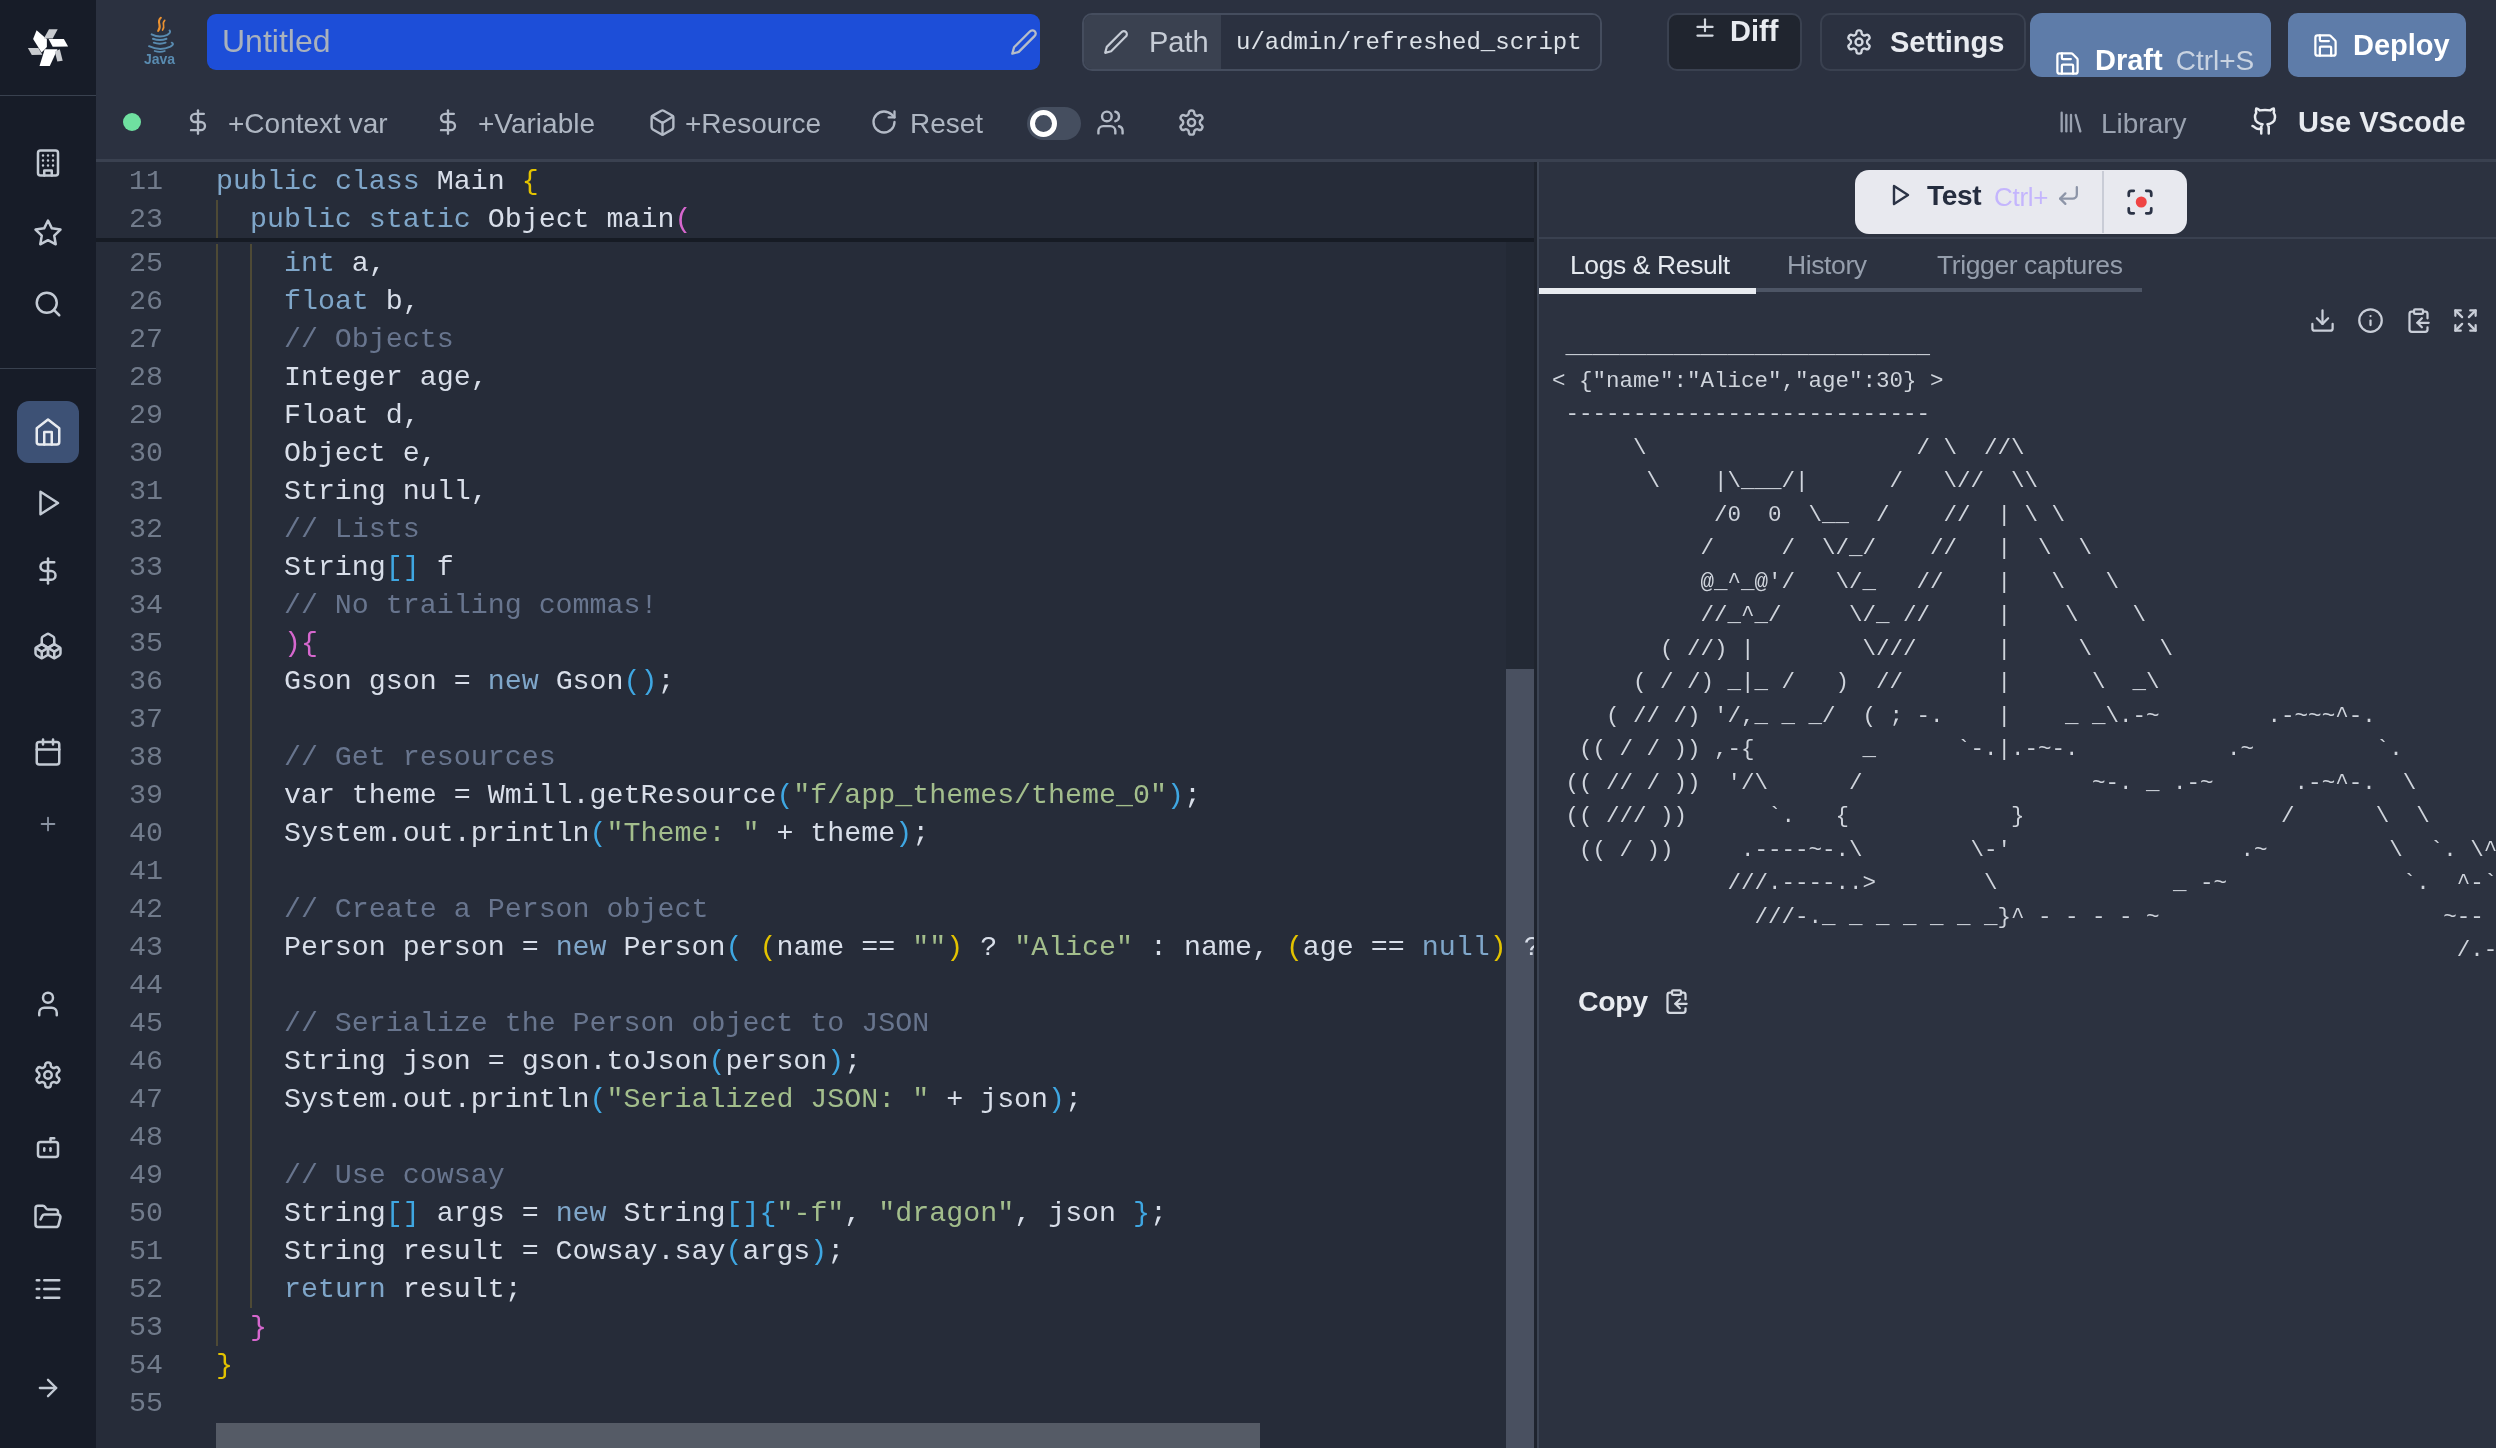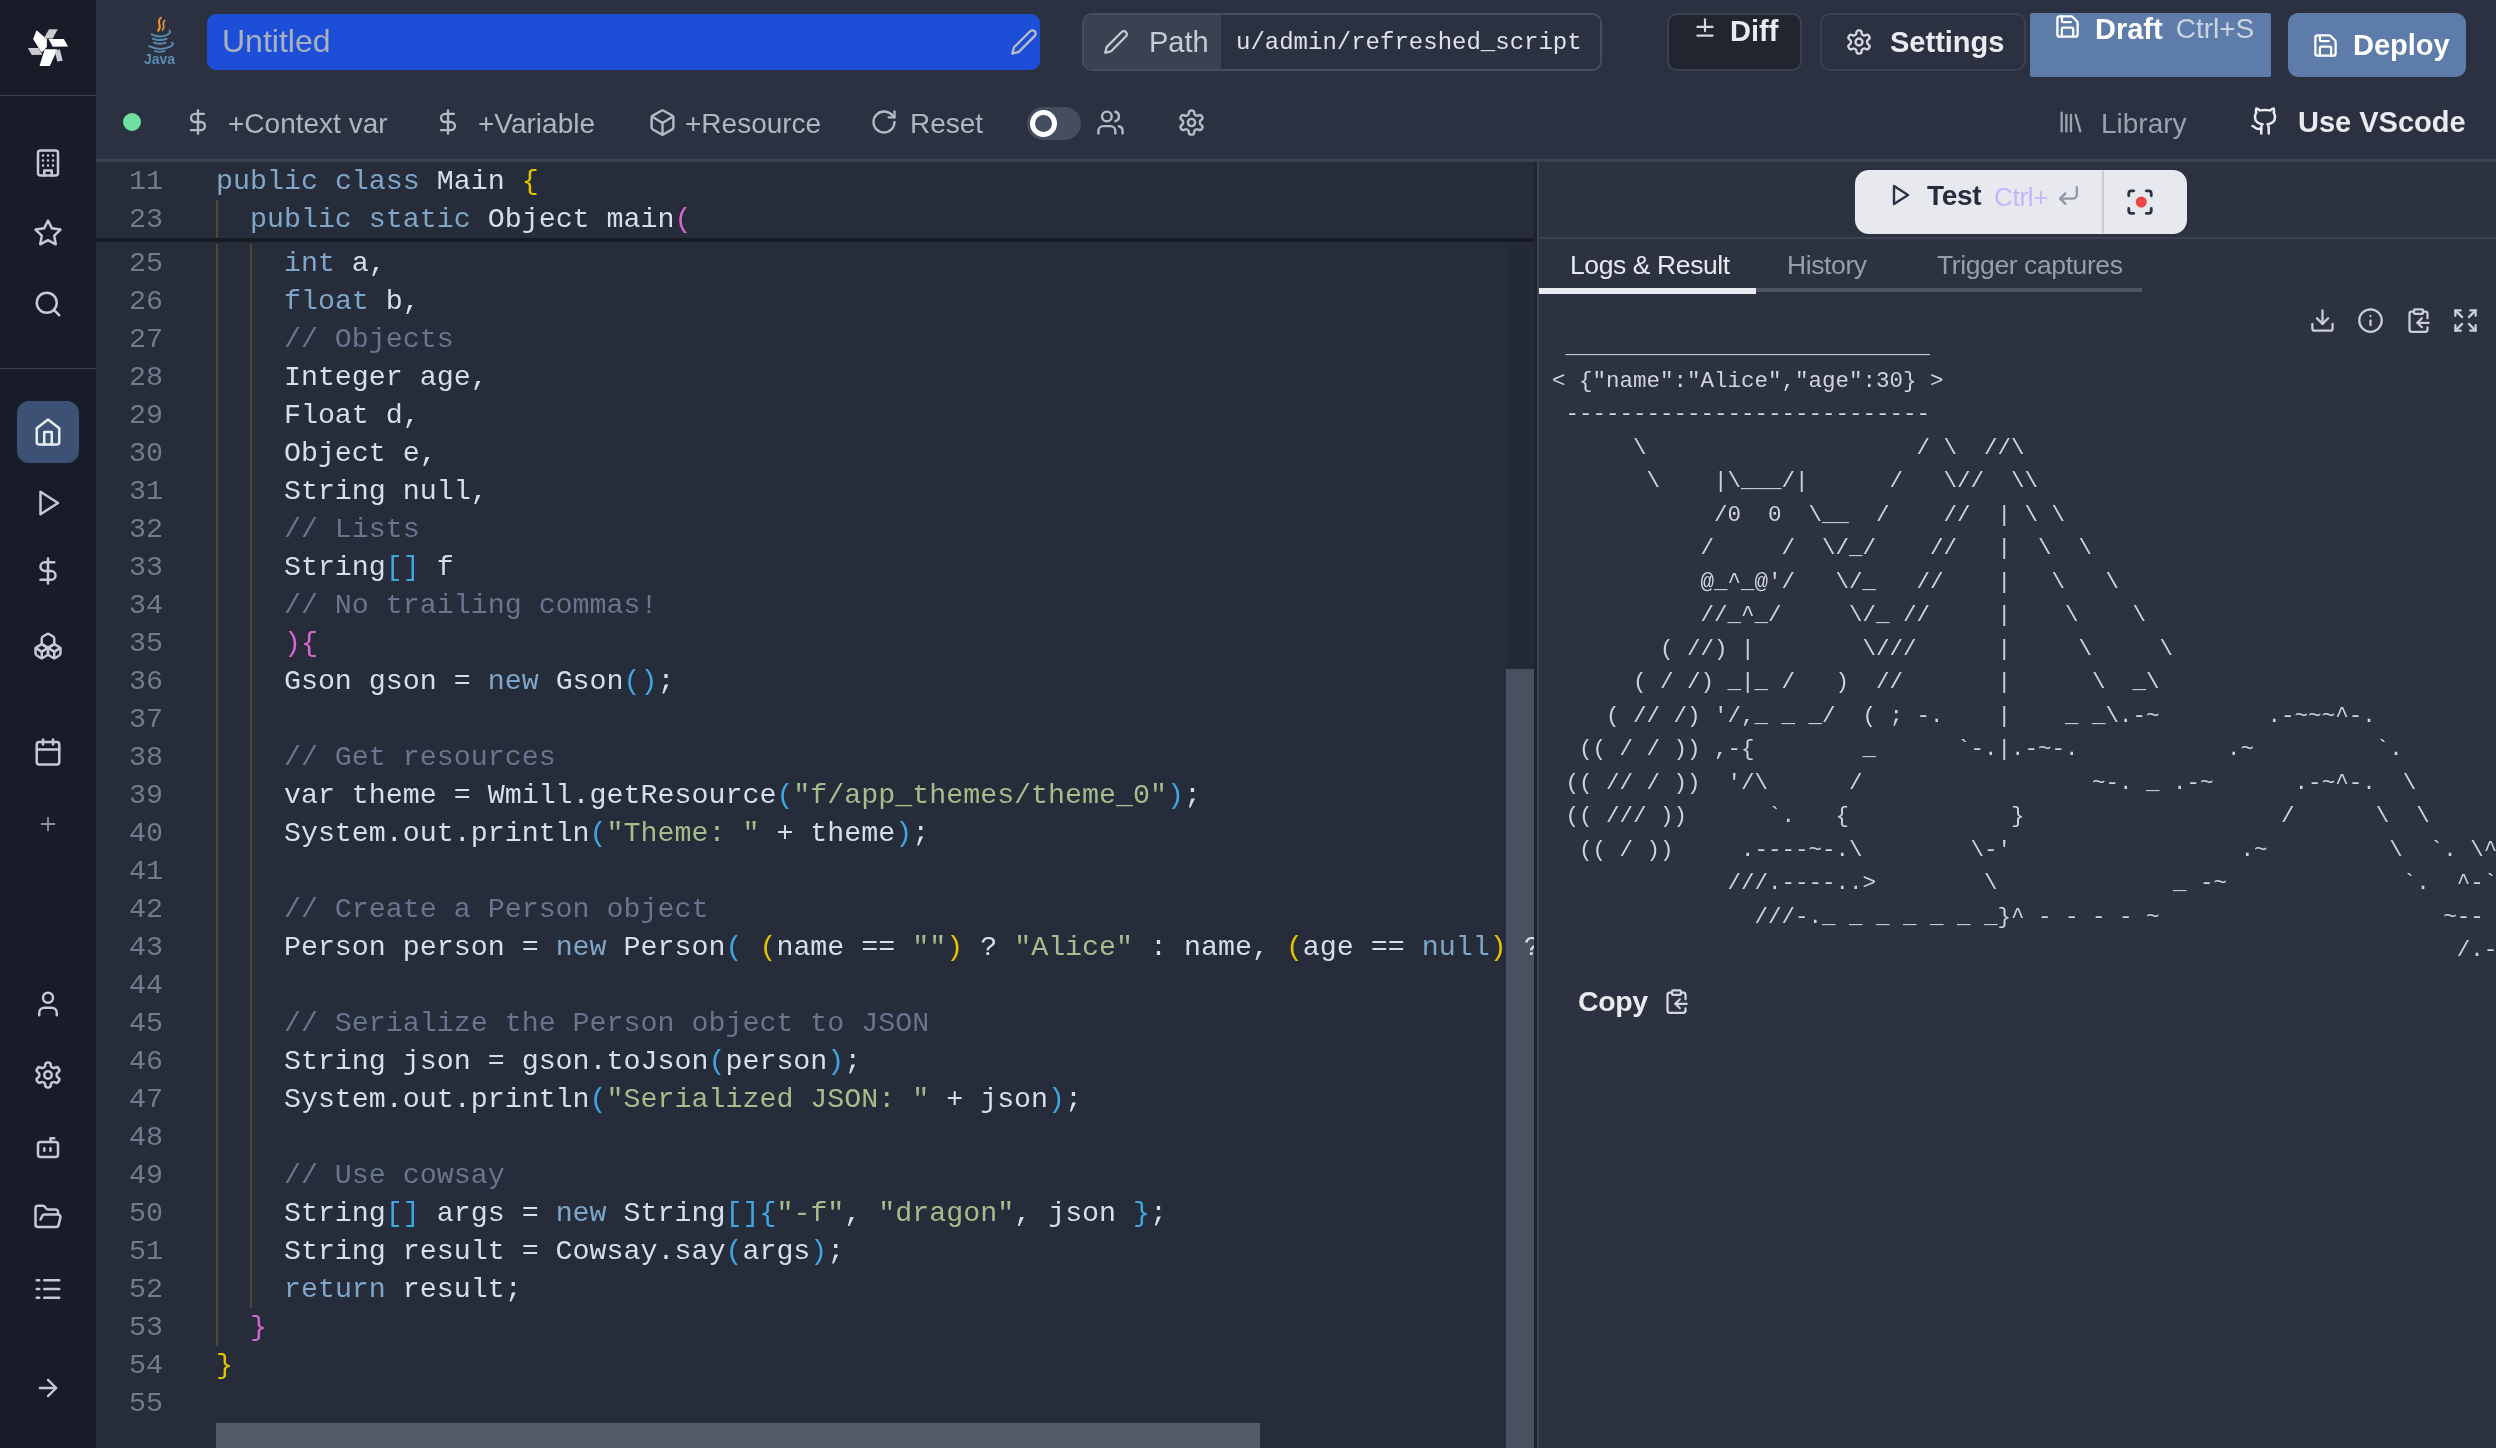--- a/index.html
+++ b/index.html
@@ -154,21 +154,21 @@
   </div>
 
   <div class="abs" style="left:1724px;top:13px;width:206px;height:58px;border:2px solid #3a4150;border-radius:10px;display:flex;align-items:center">
     <svg class="ic" style="margin-left:23px;stroke:#d3d8e0" width="28" height="28" viewBox="0 0 24 24">
         <path d="M12.22 2h-.44a2 2 0 0 0-2 2v.18a2 2 0 0 1-1 1.73l-.43.25a2 2 0 0 1-2 0l-.15-.08a2 2 0 0 0-2.73.73l-.22.38a2 2 0 0 0 .73 2.73l.15.1a2 2 0 0 1 1 1.72v.51a2 2 0 0 1-1 1.74l-.15.09a2 2 0 0 0-.73 2.73l.22.38a2 2 0 0 0 2.73.73l.15-.08a2 2 0 0 1 2 0l.43.25a2 2 0 0 1 1 1.73V20a2 2 0 0 0 2 2h.44a2 2 0 0 0 2-2v-.18a2 2 0 0 1 1-1.73l.43-.25a2 2 0 0 1 2 0l.15.08a2 2 0 0 0 2.73-.73l.22-.39a2 2 0 0 0-.73-2.73l-.15-.08a2 2 0 0 1-1-1.74v-.5a2 2 0 0 1 1-1.74l.15-.09a2 2 0 0 0 .73-2.73l-.22-.38a2 2 0 0 0-2.73-.73l-.15.08a2 2 0 0 1-2 0l-.43-.25a2 2 0 0 1-1-1.73V4a2 2 0 0 0-2-2z"></path>
         <circle cx="12" cy="12" r="3"></circle>
       </svg>
     <span style="margin-left:17px;font-size:29px;font-weight:600;color:#e8ebf0">Settings</span>
   </div>
 
-  <div class="abs" style="left:1934px;top:13px;width:241px;height:64px;background:#5e7ca9;border-radius:2px;display:flex;align-items:flex-start">
+  <div class="abs" style="left:1934px;top:13px;width:241px;height:64px;background:#5e7ca9;border-radius:12px;display:flex;align-items:flex-end">
     <svg class="ic" style="margin-left:24px;stroke:#ffffff" width="27" height="27" viewBox="0 0 24 24">
         <path d="M15.2 3a2 2 0 0 1 1.4.6l3.8 3.8a2 2 0 0 1 .6 1.4V19a2 2 0 0 1-2 2H5a2 2 0 0 1-2-2V5a2 2 0 0 1 2-2z"></path>
         <path d="M17 21v-7a1 1 0 0 0-1-1H8a1 1 0 0 0-1 1v7"></path>
         <path d="M7 3v4a1 1 0 0 0 1 1h7"></path>
       </svg>
     <span style="margin-left:14px;font-size:29px;font-weight:700;color:#ffffff">Draft</span>
     <span style="margin-left:13px;font-size:28px;color:#c9d3e1">Ctrl+S</span>
   </div>
 
   <div class="abs" style="left:2192px;top:13px;width:178px;height:64px;background:#5e7ca9;border-radius:10px;display:flex;align-items:center">

